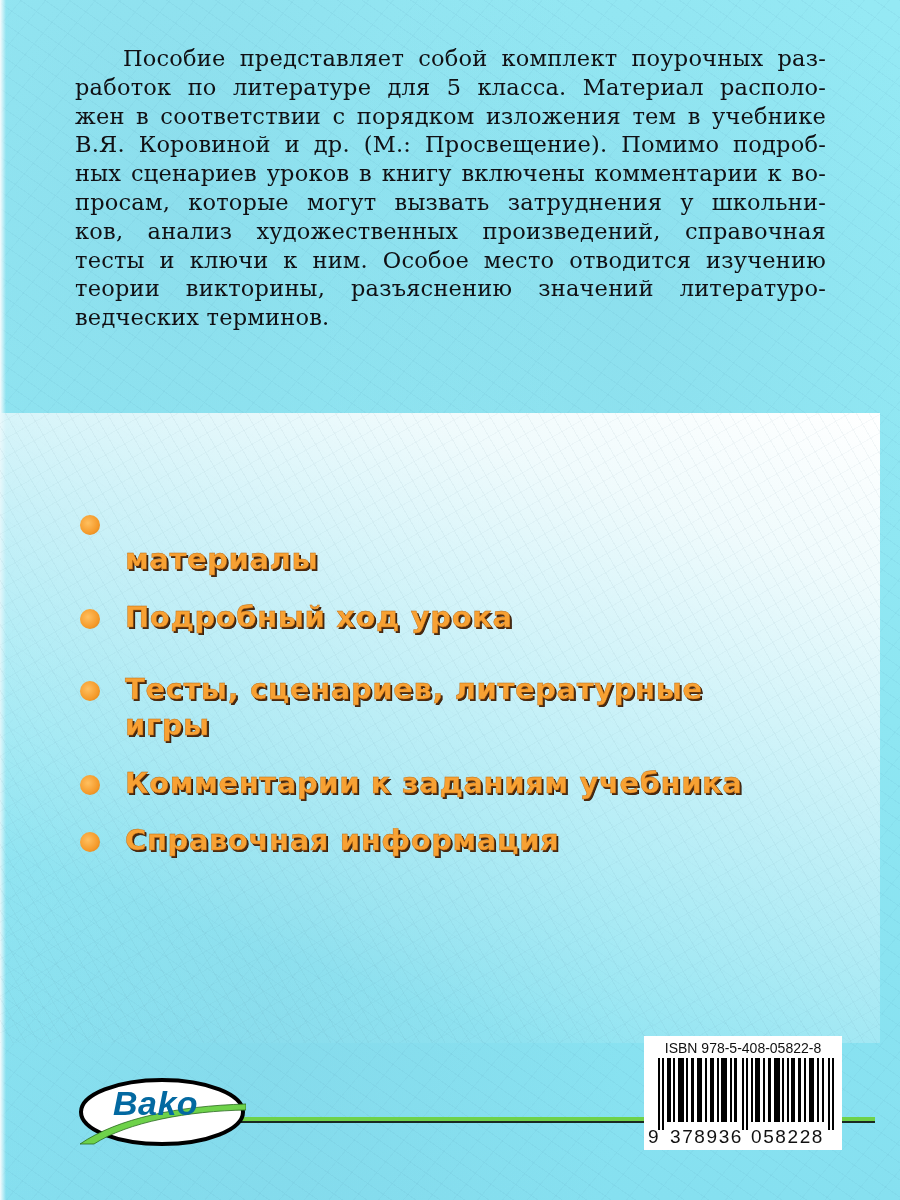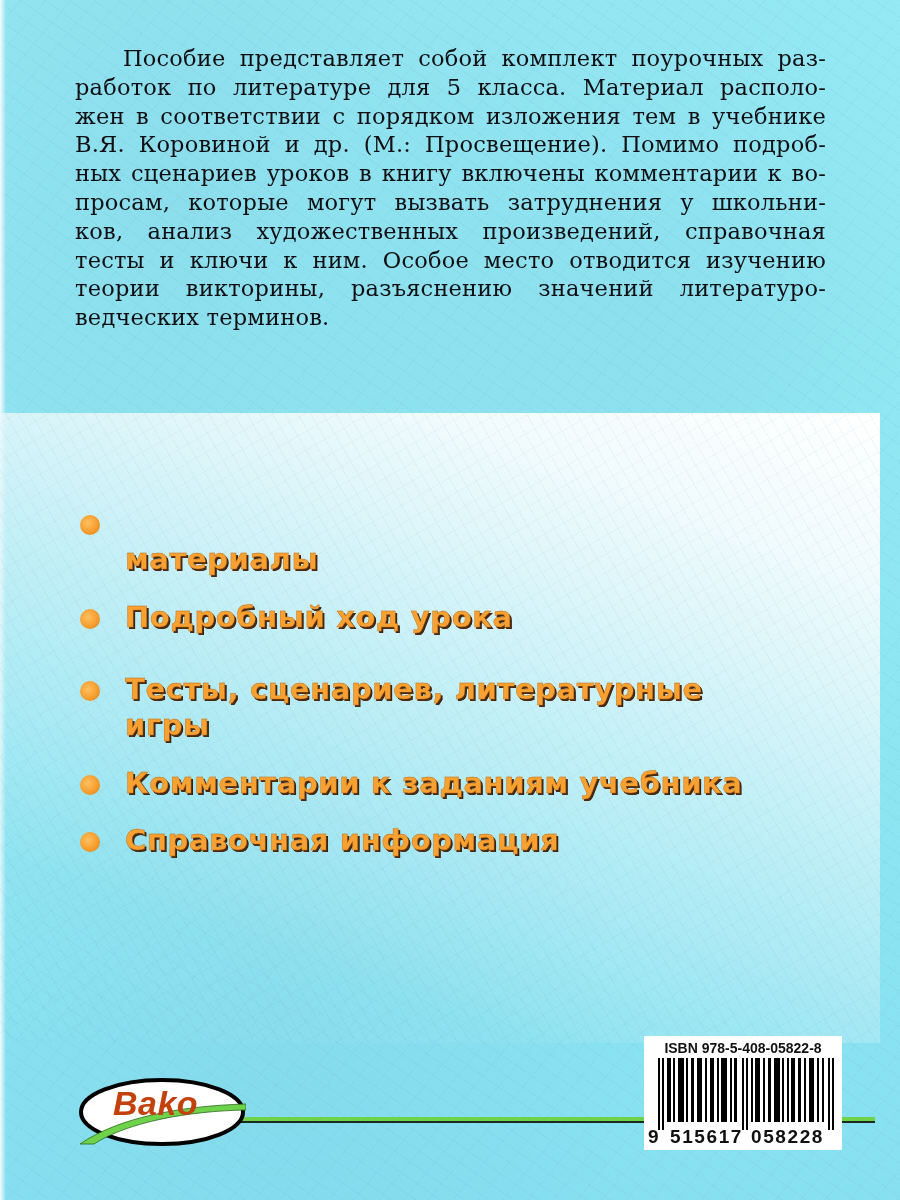--- a/index.html
+++ b/index.html
@@ -71,26 +71,25 @@
     position: absolute; left: 170px; top: 1117px; width: 705px; height: 4px;
     background: #6ed24a; border-bottom: 2px solid #1a2a20;
   }
   .logo {
     position: absolute; left: 78px; top: 1078px; width: 168px; height: 68px;
   }
   .logo svg { position: absolute; left: 0; top: 0; }
   .logo-text {
     position: absolute; left: 35px; top: 6px;
     font-family: "Liberation Sans", sans-serif; font-weight: bold; font-style: italic;
-    font-size: 34px; color: #c2410c; letter-spacing: 0.5px;
+    font-size: 34px; color: #0369a1; letter-spacing: 0.5px;
   }
   .barcode-box {
     position: absolute; left: 644px; top: 1036px; width: 198px; height: 114px;
     background: #ffffff;
-    font-weight: bold;
   }
   .isbn-label {
     position: absolute; left: 0; top: 4px; width: 198px; text-align: center;
     font-family: "Liberation Sans", sans-serif; font-size: 14px; color: #111;
   }
   .bars {
     position: absolute; left: 14px; top: 22px; width: 176px; height: 72px;
   }
   .ean-digits {
     position: absolute; left: 4px; top: 90px; width: 190px;
@@ -191,16 +190,16 @@
         <rect x="146" y="0" width="2" height="64"></rect>
       <rect x="151" y="0" width="5" height="64"></rect>
         <rect x="159" y="0" width="2" height="64"></rect>
       <rect x="164" y="0" width="2" height="64"></rect>
       <rect x="170" y="0" width="2" height="72"></rect>
         <rect x="174" y="0" width="2" height="72"></rect>
     </g>
   </svg>
   <div class="ean-digits">
     <span class="lead">9</span>
-    <span class="g1">515617</span>
+    <span class="g1">378936</span>
     <span class="g2">058228</span>
   </div>
 </div>
 
 </body></html>

